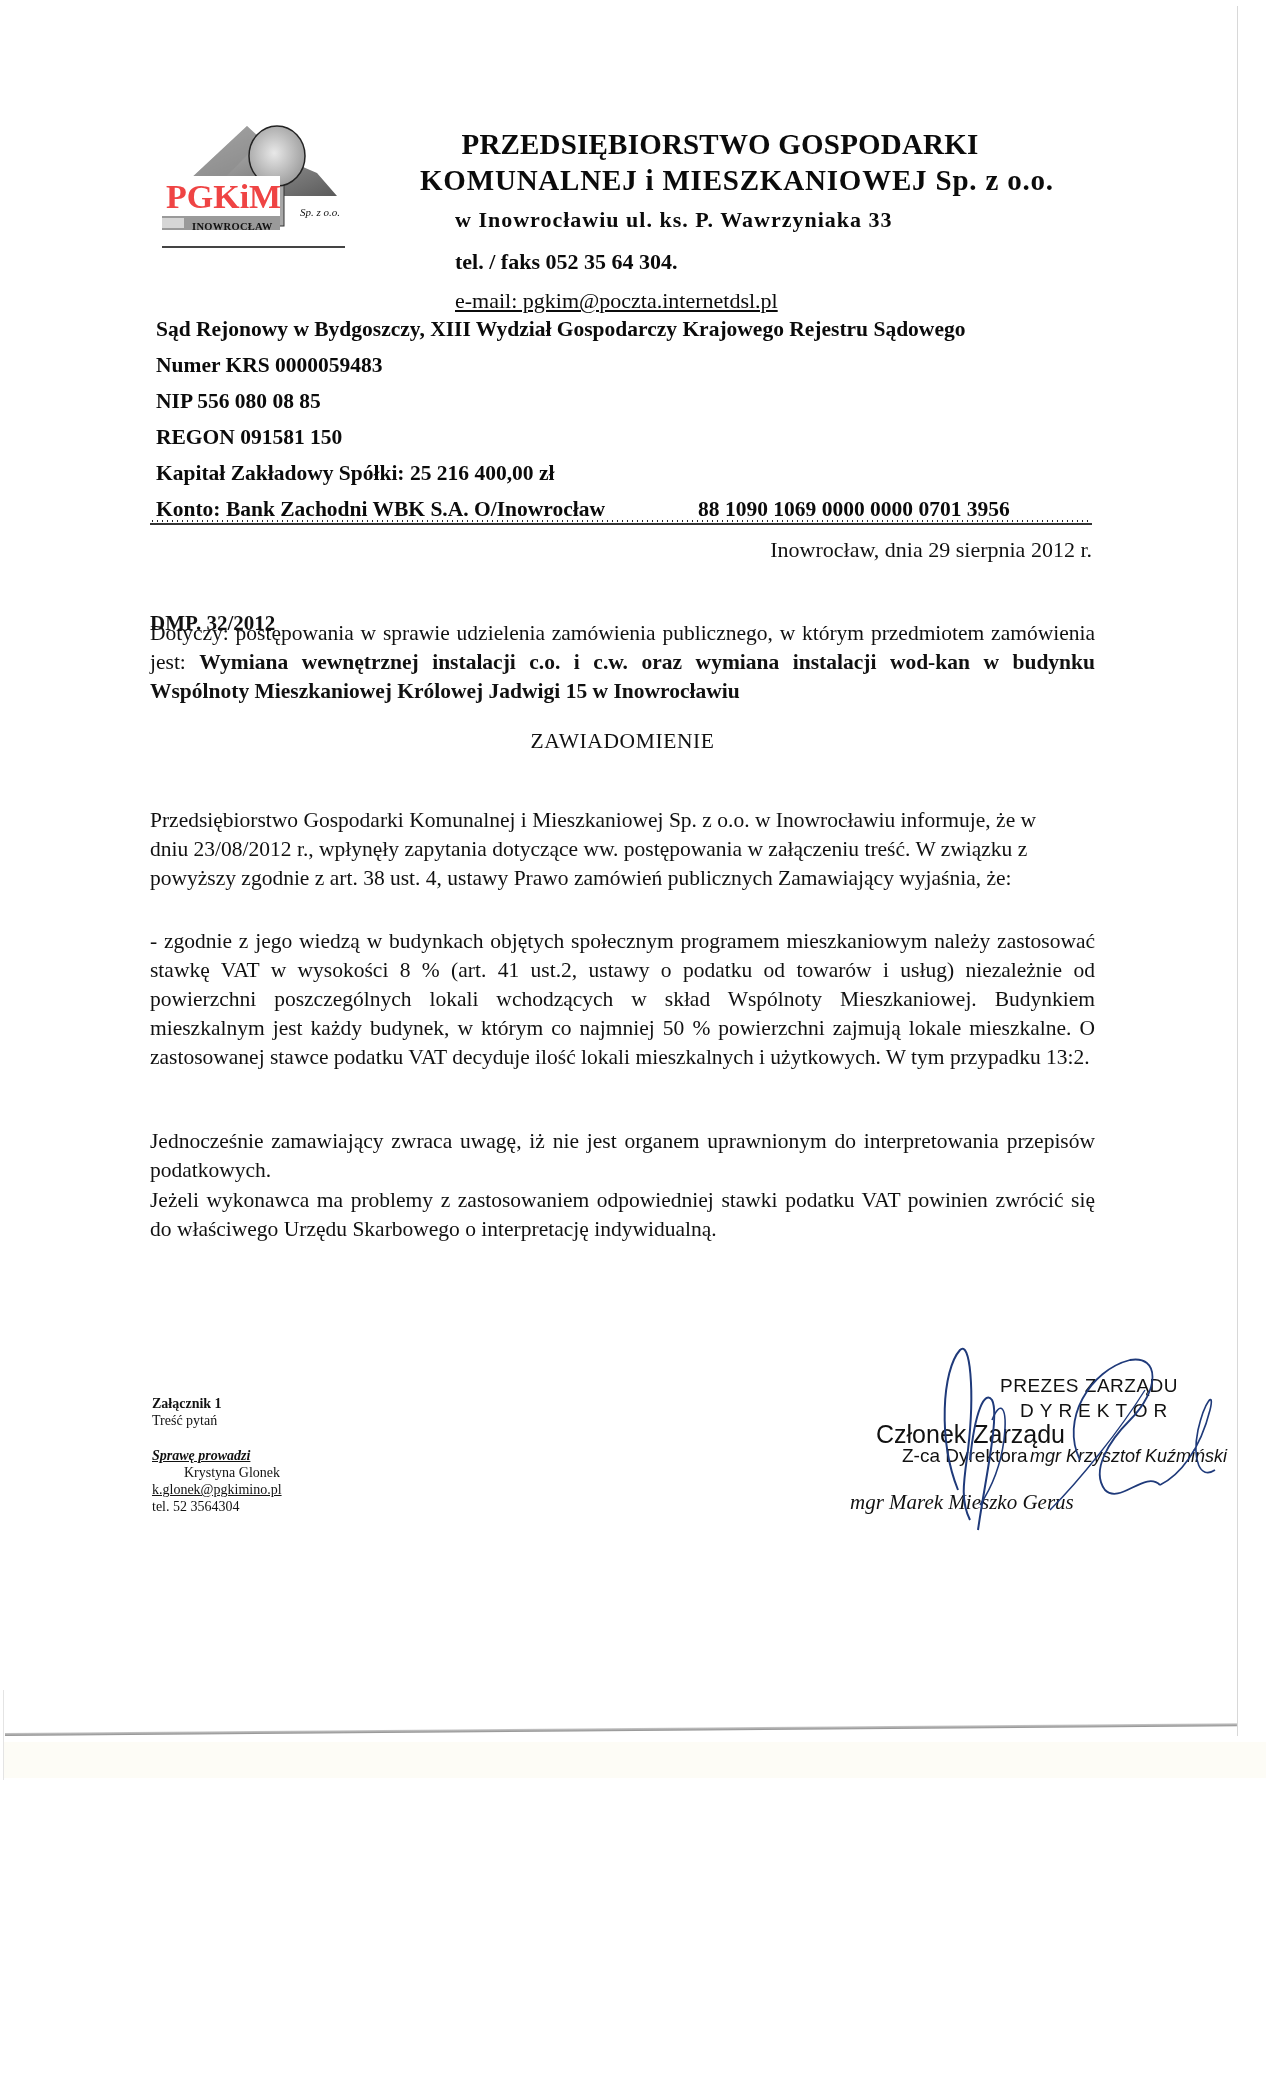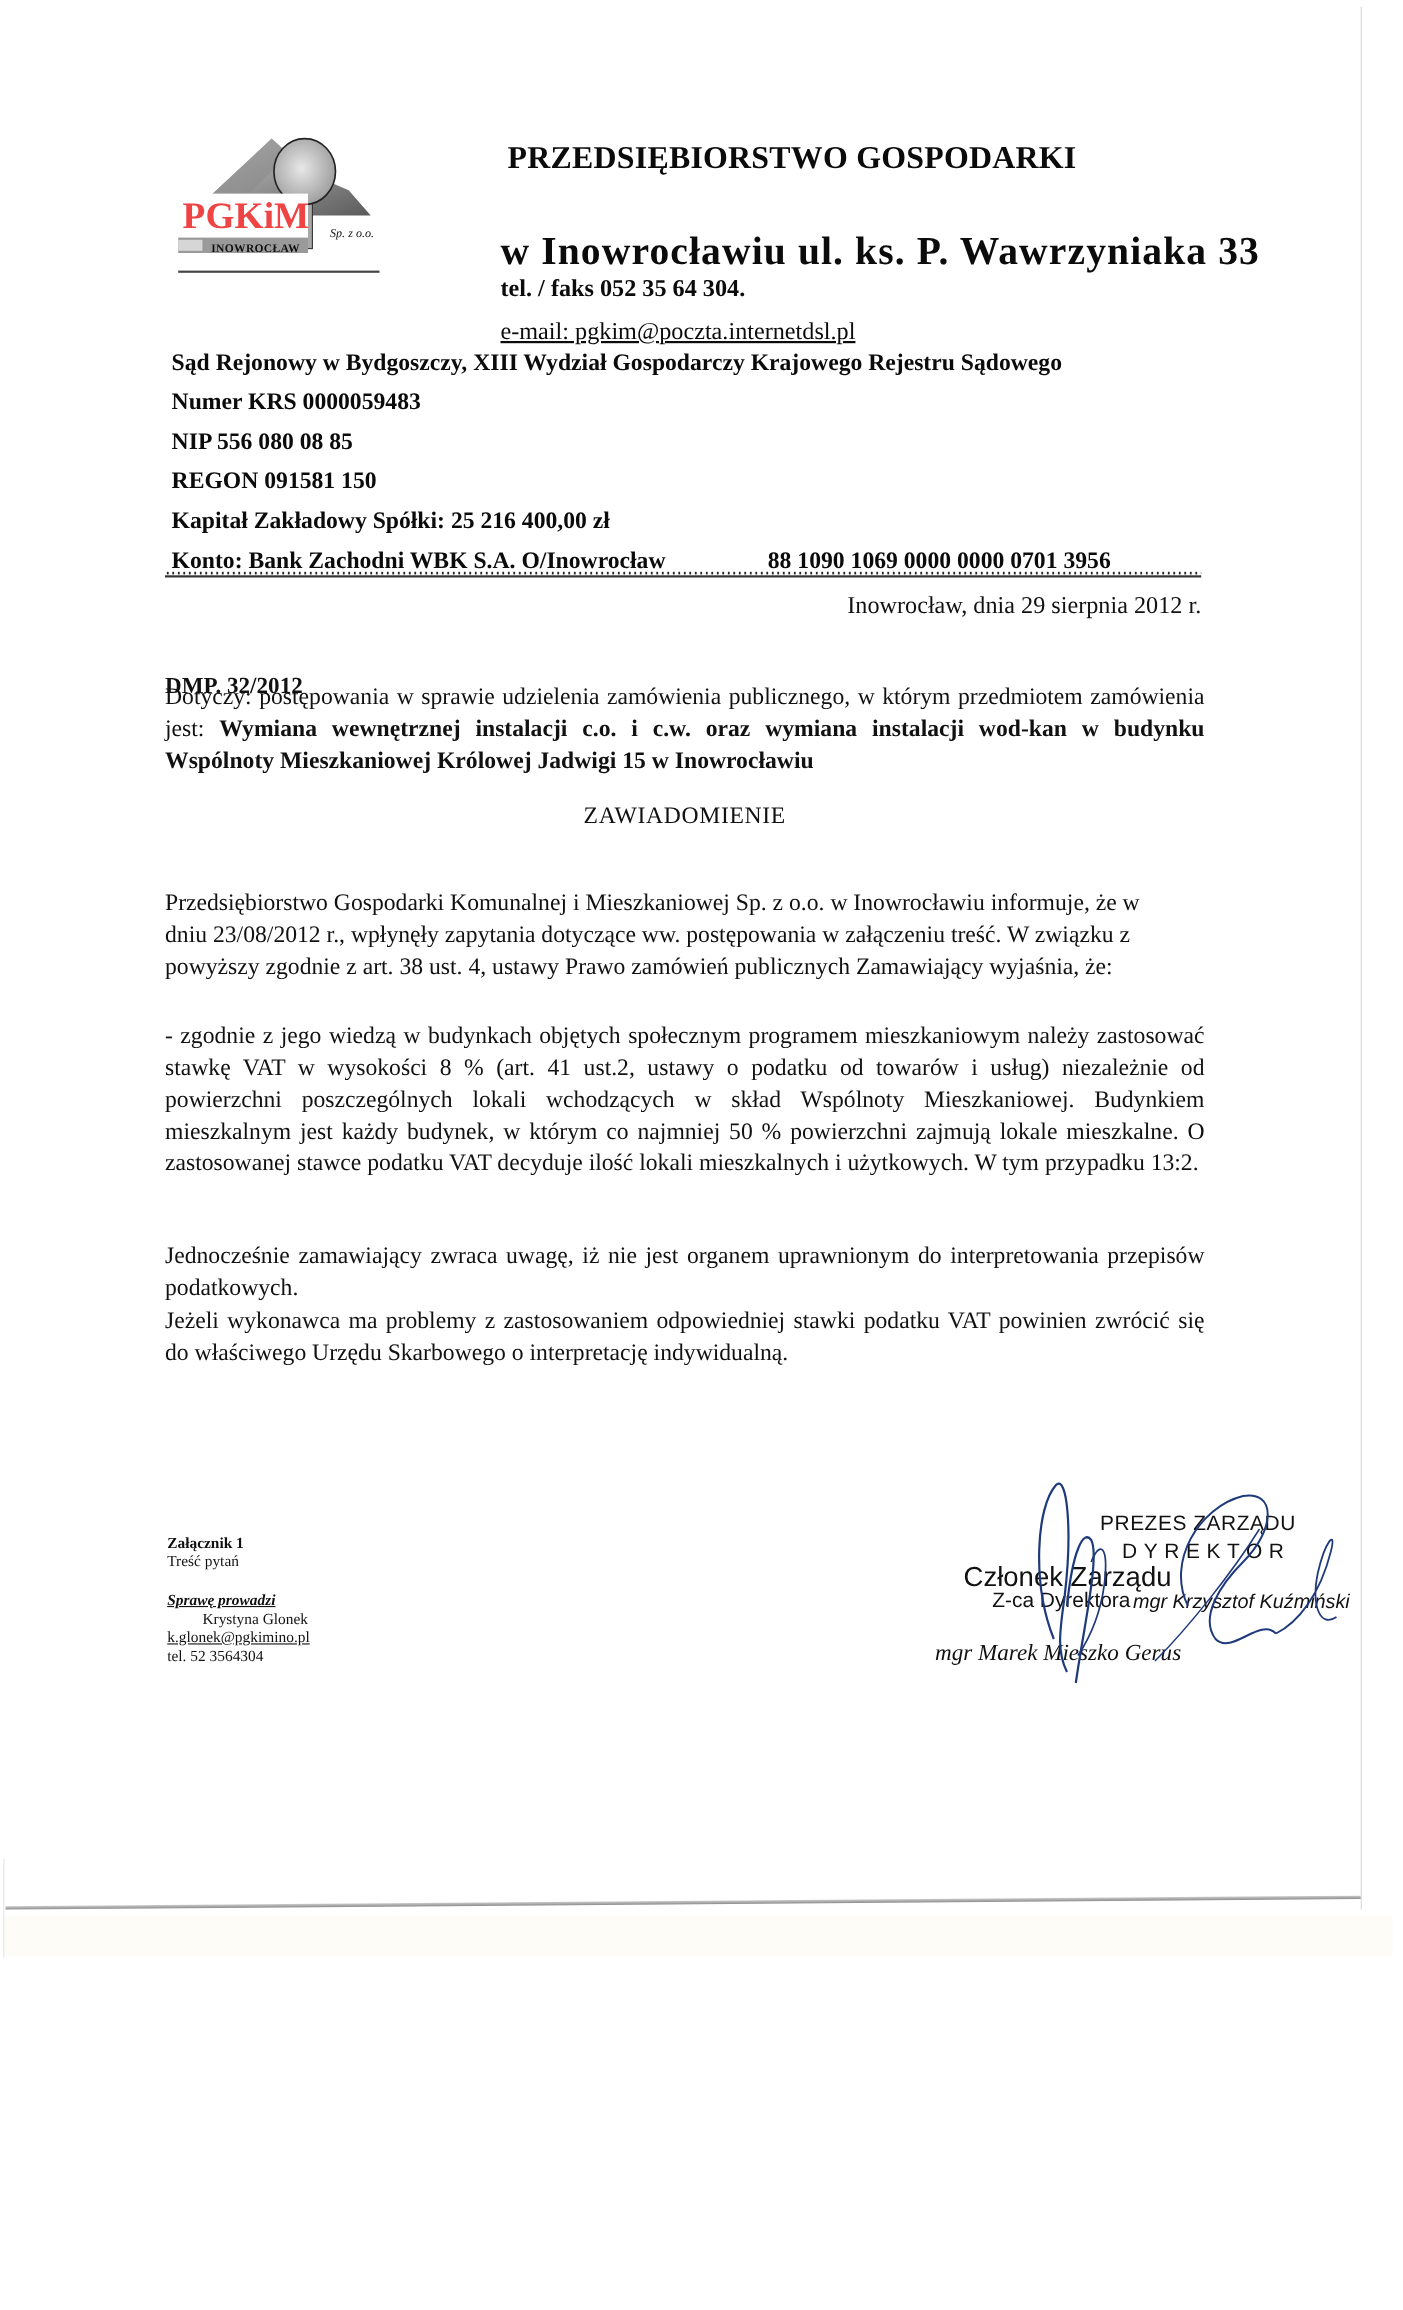--- a/index.html
+++ b/index.html
@@ -20,21 +20,21 @@
                font-weight: bold; font-size: 34px; letter-spacing: 0px; color: #ef4444; line-height: 1; }
   .logo-sub { position: absolute; left: 40px; top: 103px; font-size: 10.5px; font-weight: bold; color: #111;
               letter-spacing: 0.3px; }
   .logo-spzoo { position: absolute; left: 148px; top: 88px; font-style: italic; font-size: 11px; color: #111; }
   .logo-rule { position: absolute; left: 162px; top: 246px; width: 183px; height: 2px; background: #444; }
 
   
   .lh { position: absolute; left: 400px; width: 670px; text-align: center; font-weight: bold; color: #0b0b0b; white-space: nowrap; }
   .lh1 { top: 128px; font-size: 29px; letter-spacing: 0.2px; left: 440px; width: 560px; }
   .lh2 { top: 164px; font-size: 29px; letter-spacing: 0.8px; left: 420px; width: 640px; text-align: left; }
-  .lh3 { top: 207px; font-size: 36px; letter-spacing: 1px; left: 455px; text-align: left; }
+  .lh3 { top: 207px; font-size: 22px; letter-spacing: 1px; left: 455px; text-align: left; }
   .lh4 { top: 249px; font-size: 22px; left: 455px; text-align: left; }
   .lh5 { top: 288px; font-size: 22px; left: 455px; text-align: left; font-weight: normal; text-decoration: underline; }
 
   
   .reg { position: absolute; left: 156px; font-weight: bold; font-size: 21.5px; white-space: nowrap; color: #0b0b0b; }
 
   .dotted-sep { position: absolute; left: 150px; top: 519px; width: 942px; height: 4px;
                 background-image: radial-gradient(circle, #222 0.9px, transparent 1.1px);
                 background-size: 5px 4px; }
   .dotted-under { position: absolute; left: 150px; top: 523px; width: 942px; height: 2px; background: #333; }
@@ -101,20 +101,21 @@
       <rect x="10" y="98" width="118" height="14" fill="#9a9a9a"></rect>
       <rect x="10" y="100" width="22" height="10" fill="#d6d6d6"></rect>
     </svg>
     <div class="logo-text">PGKiM</div>
     <div class="logo-sub">INOWROCŁAW</div>
     <div class="logo-spzoo">Sp. z o.o.</div>
   </div>
   <div class="logo-rule"></div>
 
   <div class="lh lh1">PRZEDSIĘBIORSTWO GOSPODARKI</div>
+  <div class="lh lh2">KOMUNALNEJ  i  MIESZKANIOWEJ  Sp. z o.o.</div>
   <div class="lh lh3">w  Inowrocławiu  ul. ks. P. Wawrzyniaka 33</div>
   <div class="lh lh4">tel. / faks 052 35 64 304.</div>
   <div class="lh lh5">e-mail: pgkim@poczta.internetdsl.pl</div>
 
   <div class="reg" style="top:317px;">Sąd Rejonowy w Bydgoszczy, XIII Wydział Gospodarczy Krajowego Rejestru Sądowego</div>
   <div class="reg" style="top:353px;">Numer KRS 0000059483</div>
   <div class="reg" style="top:389px;">NIP 556 080 08 85</div>
   <div class="reg" style="top:425px;">REGON 091581 150</div>
   <div class="reg" style="top:461px;">Kapitał Zakładowy Spółki: 25 216 400,00 zł</div>
   <div class="reg" style="top:497px;">

